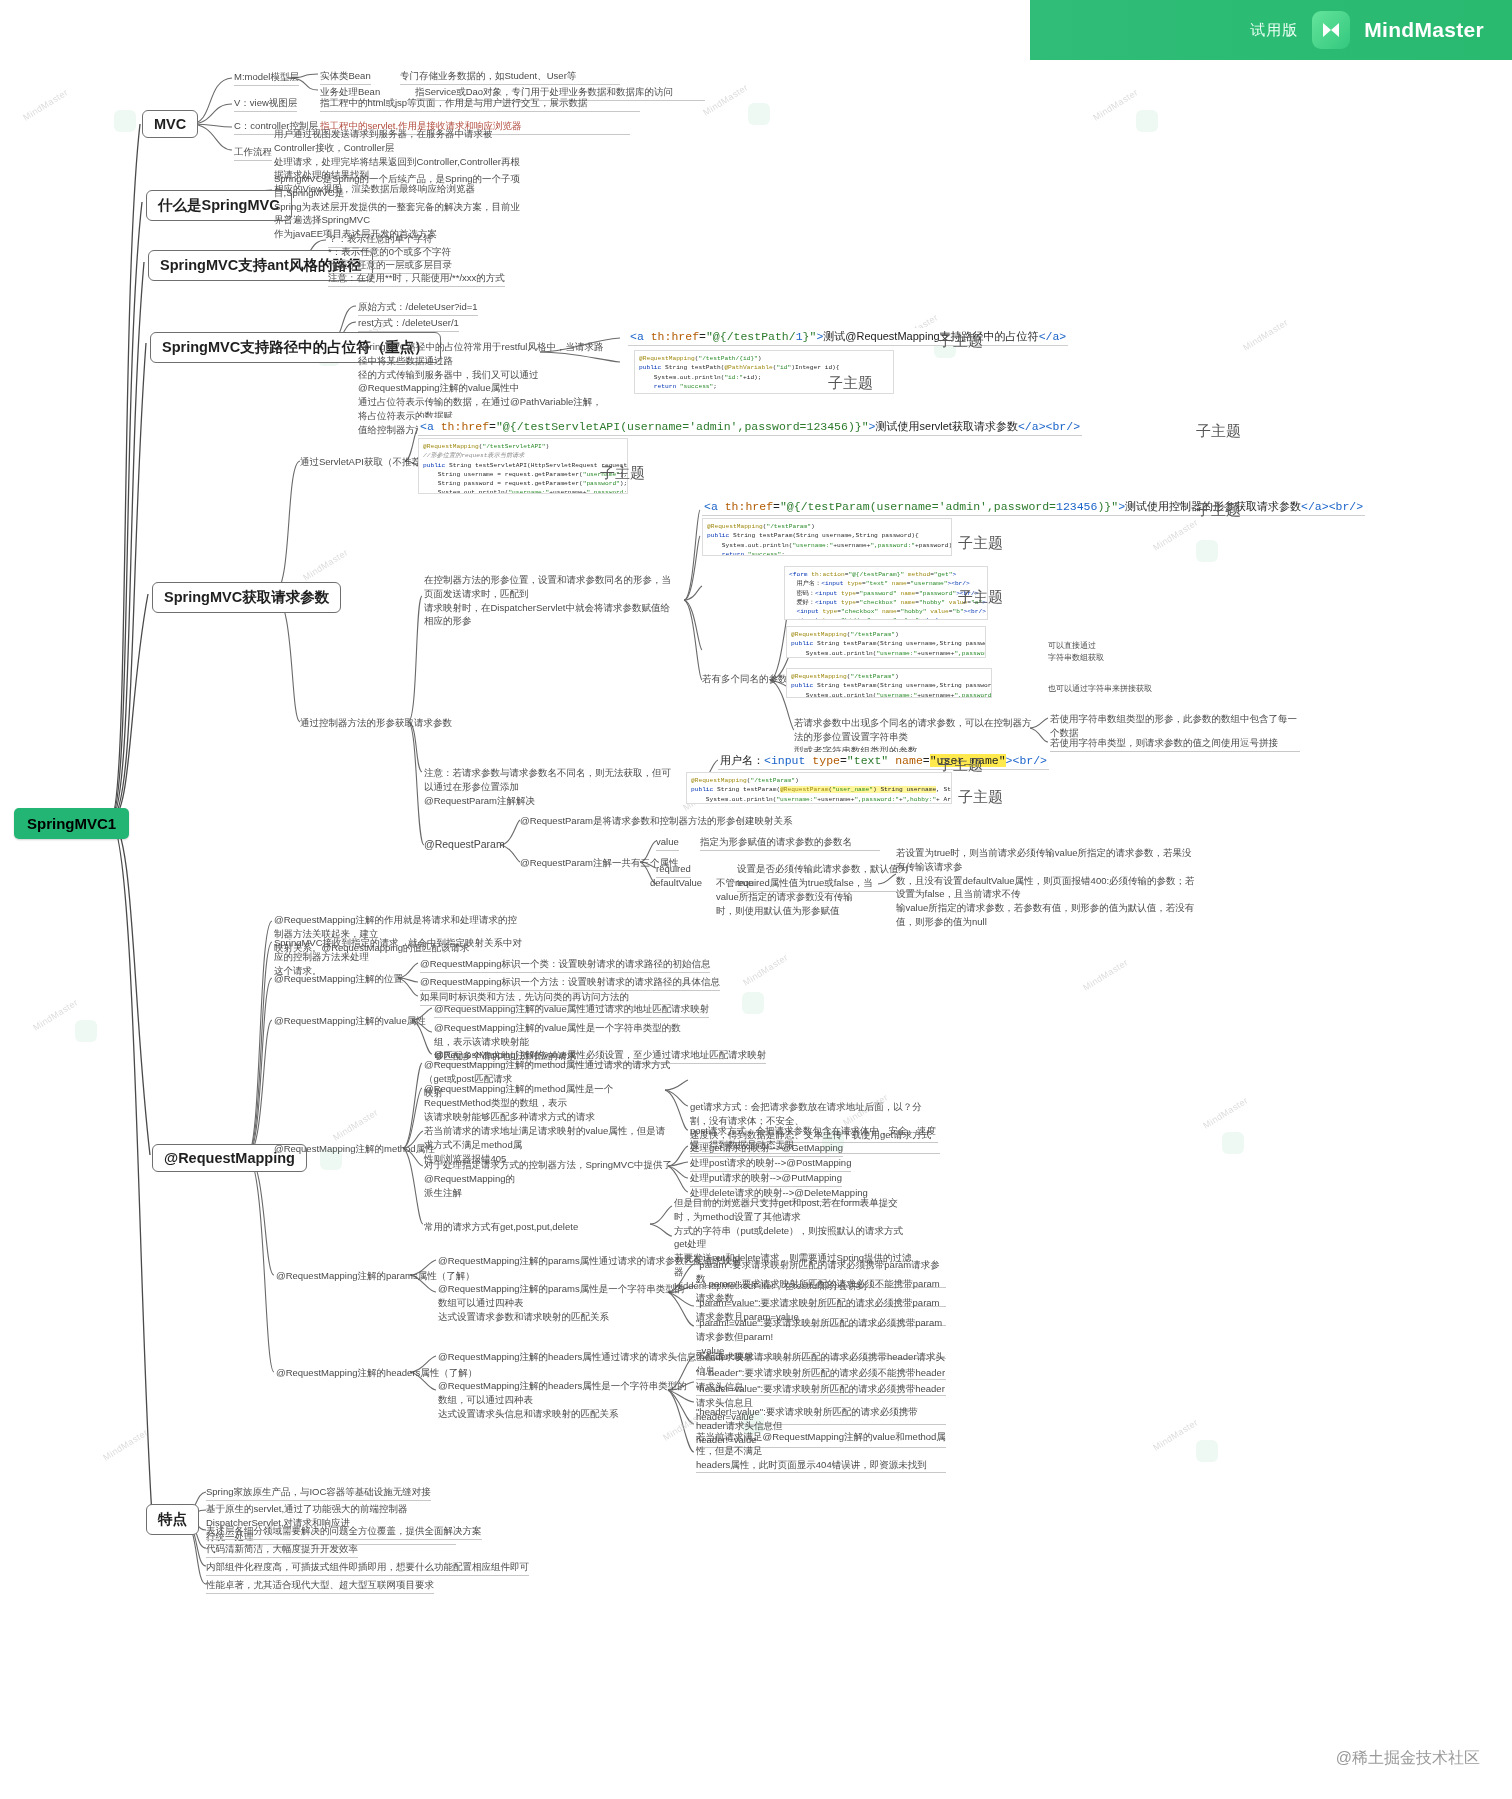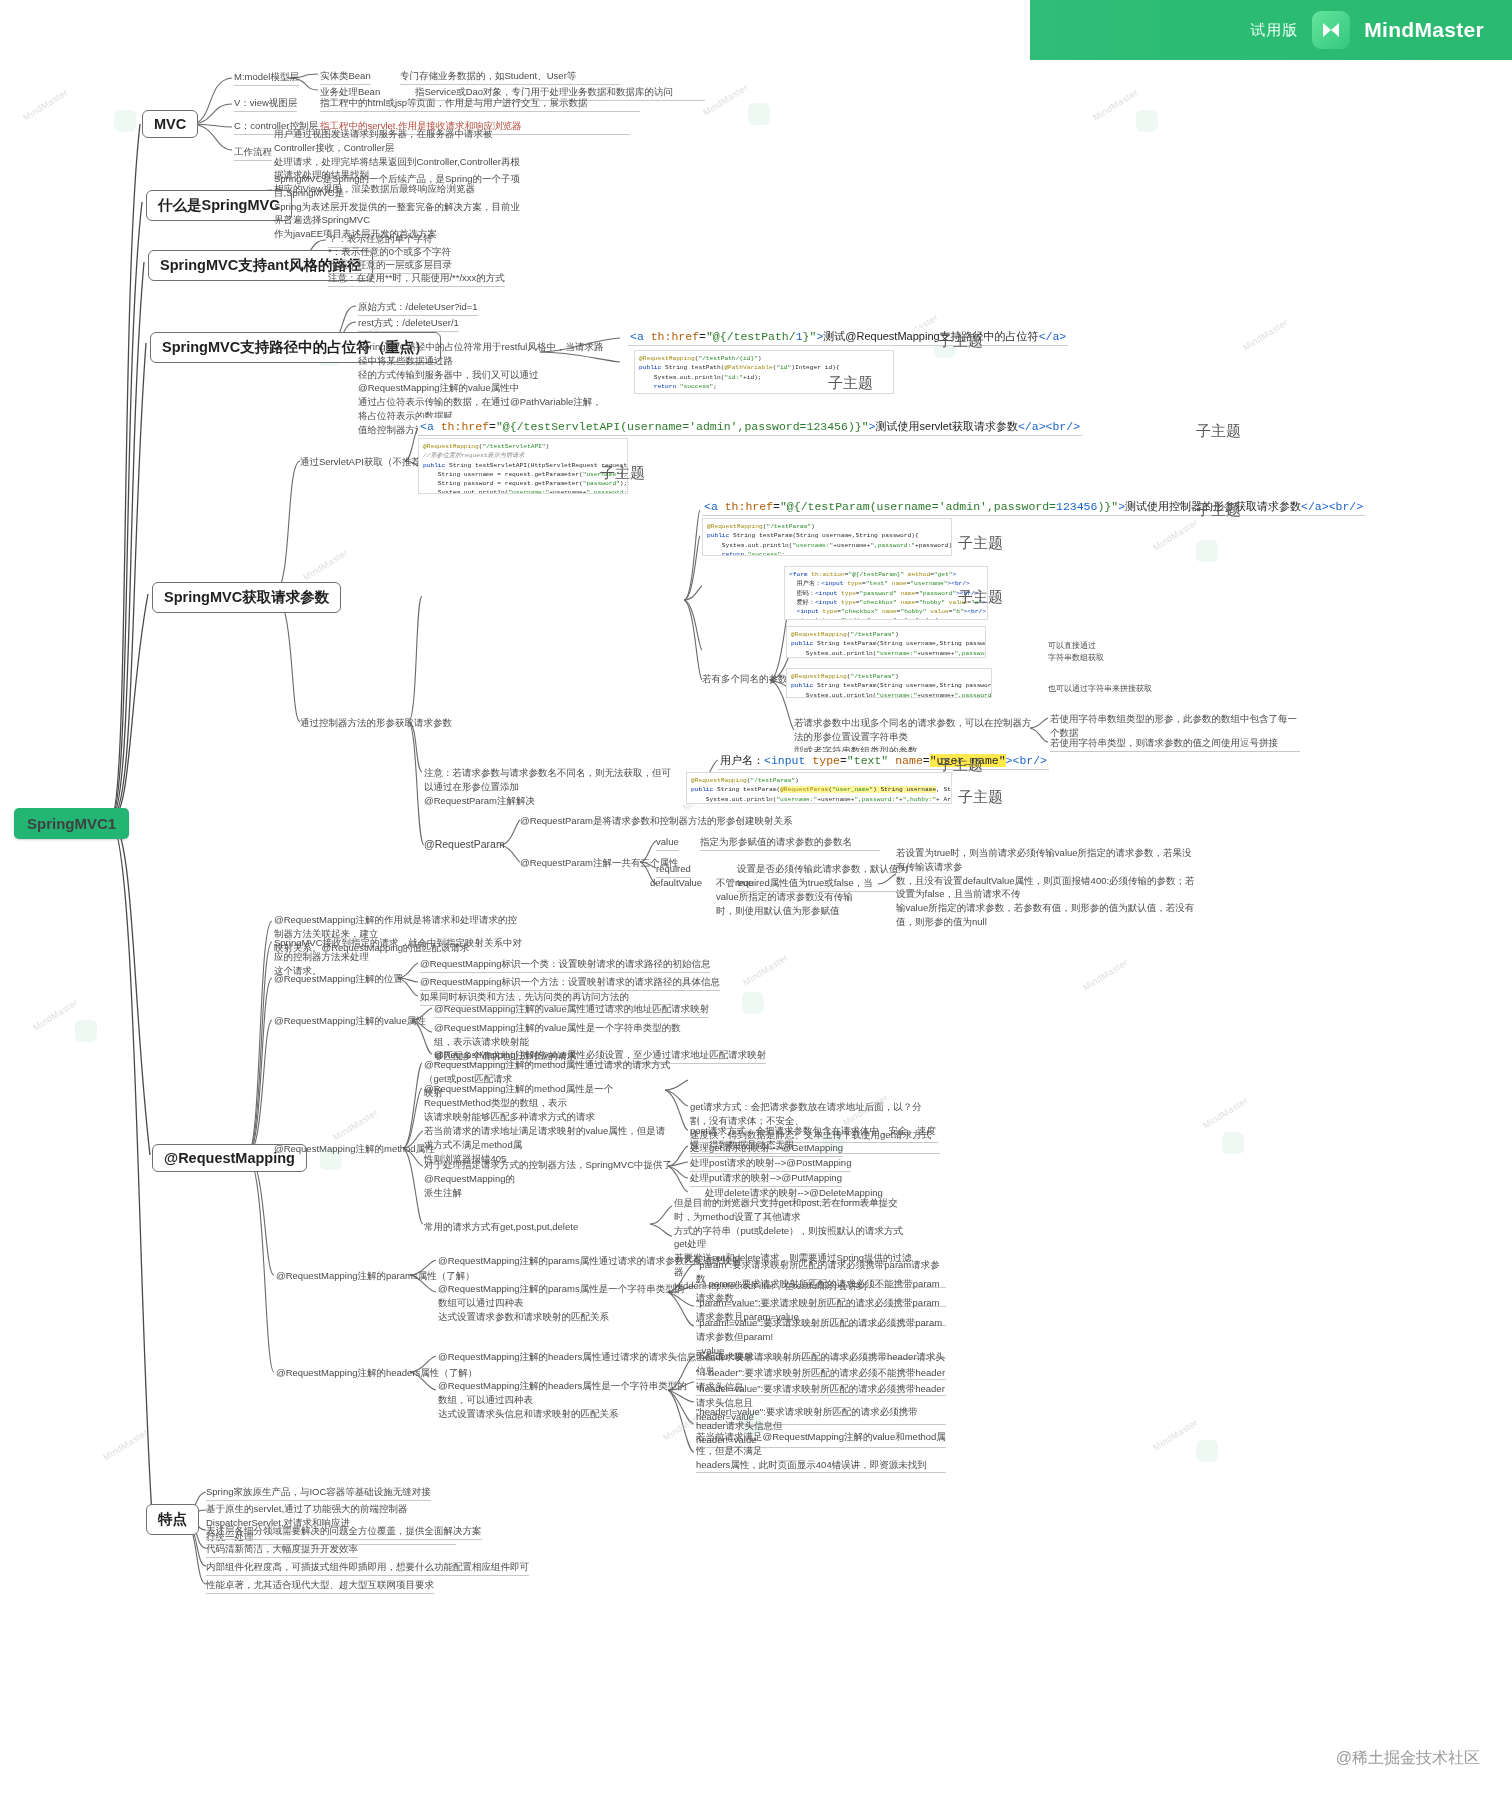--- a/index.html
+++ b/index.html
@@ -42,21 +42,21 @@
     pointer-events:none; letter-spacing:.4px;
   }
   .pg-wm-ico {
     position:absolute; width:22px; height:22px; border-radius:6px;
     background:#e9f8ef; opacity:.8; pointer-events:none;
     display:flex;align-items:center;justify-content:center;
   }
 
   
   .root {
-    position:absolute; background:#22b573; color:#404040;
+    position:absolute; background:#22b573; color:#000000;
     border-radius:5px; padding:7px 13px; font-size:15px; font-weight:bold;
     white-space:nowrap; box-shadow:0 1px 2px rgba(0,0,0,.18);
   }
   .lvl1 {
     position:absolute; background:#fff; border:1.4px solid #6f6f6f;
     border-radius:6px; padding:5px 11px; font-size:14.5px; font-weight:bold;
     white-space:nowrap; color:#1f1f1f;
   }
   .txt {
     position:absolute; font-size:9.5px; line-height:1.45; color:#4a4a4a;
@@ -333,20 +333,22 @@
   <div class="code" style="left:418px;top:438px;width:210px;height:56px;"><span class="an">@RequestMapping</span>(<span class="str">"/testServletAPI"</span>)
 <span class="cm">//形参位置的request表示当前请求</span>
 <span class="kw">public</span> String testServletAPI(HttpServletRequest request){
     String username = request.getParameter(<span class="str">"username"</span>);
     String password = request.getParameter(<span class="str">"password"</span>);
     System.out.println(<span class="str">"username:"</span>+username+<span class="str">",password:"</span>+password);
      ;
 }</div>
   <div class="subtopic" style="left:600px;top:464px;">子主题</div>
 
+  <div class="txt" style="left:424px;top:573px;width:250px;">在控制器方法的形参位置，设置和请求参数同名的形参，当页面发送请求时，匹配到
+请求映射时，在DispatcherServlet中就会将请求参数赋值给相应的形参</div>
   <div class="txt" style="left:702px;top:672px;">若有多个同名的参数</div>
   <div class="txt" style="left:424px;top:766px;width:250px;">注意：若请求参数与请求参数名不同名，则无法获取，但可以通过在形参位置添加
 @RequestParam注解解决</div>
   <div class="txt" style="left:794px;top:716px;width:240px;">若请求参数中出现多个同名的请求参数，可以在控制器方法的形参位置设置字符串类
 型或者字符串数组类型的参数</div>
   <div class="txt" style="left:1050px;top:712px;width:250px;">若使用字符串数组类型的形参，此参数的数组中包含了每一个数据</div>
   <div class="txt u" style="left:1050px;top:736px;width:250px;">若使用字符串类型，则请求参数的值之间使用逗号拼接</div>
 
   <div class="bigcode" style="left:702px;top:498px;"><span class="tg">&lt;a</span> <span class="nm">th:href</span>=<span class="str">"@{/testParam(username='admin',password=</span><span class="num">123456</span><span class="str">)}"</span><span class="tg">&gt;</span><span class="cn">测试使用控制器的形参获取请求参数</span><span class="tg">&lt;/a&gt;&lt;br/&gt;</span></div>
   <div class="subtopic" style="left:1196px;top:501px;">子主题</div>
@@ -436,21 +438,21 @@
   <div class="txt" style="left:424px;top:1158px;width:250px;">对于处理指定请求方式的控制器方法，SpringMVC中提供了@RequestMapping的
 派生注解</div>
   <div class="txt" style="left:424px;top:1220px;">常用的请求方式有get,post,put,delete</div>
 
   <div class="txt u" style="left:690px;top:1100px;width:248px;">get请求方式：会把请求参数放在请求地址后面，以？分割，没有请求体；不安全、
 速度快，得到数据是静态、文本上传下载使用get请求方式</div>
   <div class="txt u" style="left:690px;top:1124px;width:250px;">post请求方式：会把请求参数包含在请求体中，安全、速度慢，得到数据是动态无限</div>
   <div class="txt u" style="left:690px;top:1141px;">处理get请求的映射--&gt;@GetMapping</div>
   <div class="txt u" style="left:690px;top:1156px;">处理post请求的映射--&gt;@PostMapping</div>
   <div class="txt u" style="left:690px;top:1171px;">处理put请求的映射--&gt;@PutMapping</div>
-  <div class="txt u" style="left:690px;top:1186px;margin-left:15px;">处理delete请求的映射--&gt;@DeleteMapping</div>
+  <div class="txt u" style="left:690px;top:1186px;">处理delete请求的映射--&gt;@DeleteMapping</div>
   <div class="txt" style="left:674px;top:1196px;width:240px;">但是目前的浏览器只支持get和post,若在form表单提交时，为method设置了其他请求
 方式的字符串（put或delete），则按照默认的请求方式get处理
 若要发送put和delete请求，则需要通过Spring提供的过滤器
 HiddenHttpMethodFilter，在restful部分会讲到</div>
 
   <div class="txt" style="left:276px;top:1269px;">@RequestMapping注解的params属性（了解）</div>
   <div class="txt" style="left:438px;top:1254px;">@RequestMapping注解的params属性通过请求的请求参数匹配请求映射</div>
   <div class="txt" style="left:438px;top:1282px;width:250px;">@RequestMapping注解的params属性是一个字符串类型的数组可以通过四种表
 达式设置请求参数和请求映射的匹配关系</div>
   <div class="txt u" style="left:696px;top:1258px;width:250px;">"param":要求请求映射所匹配的请求必须携带param请求参数</div>

